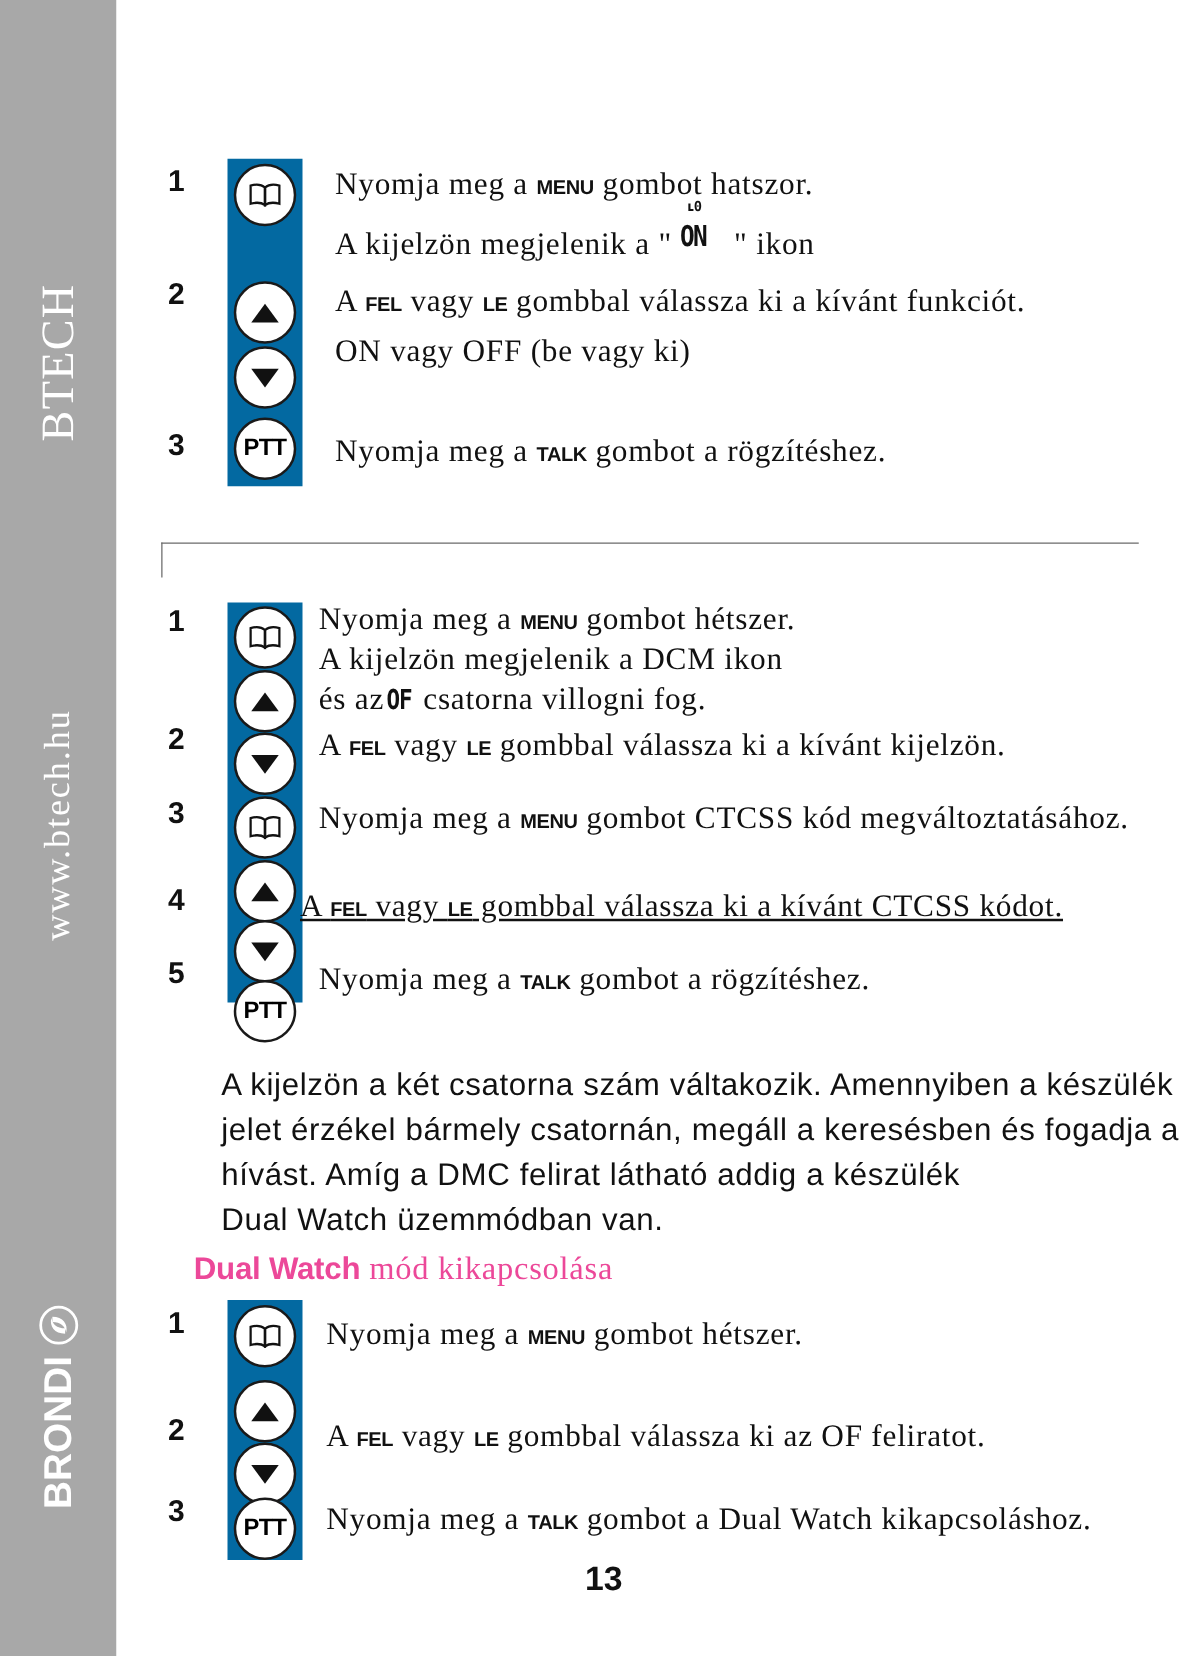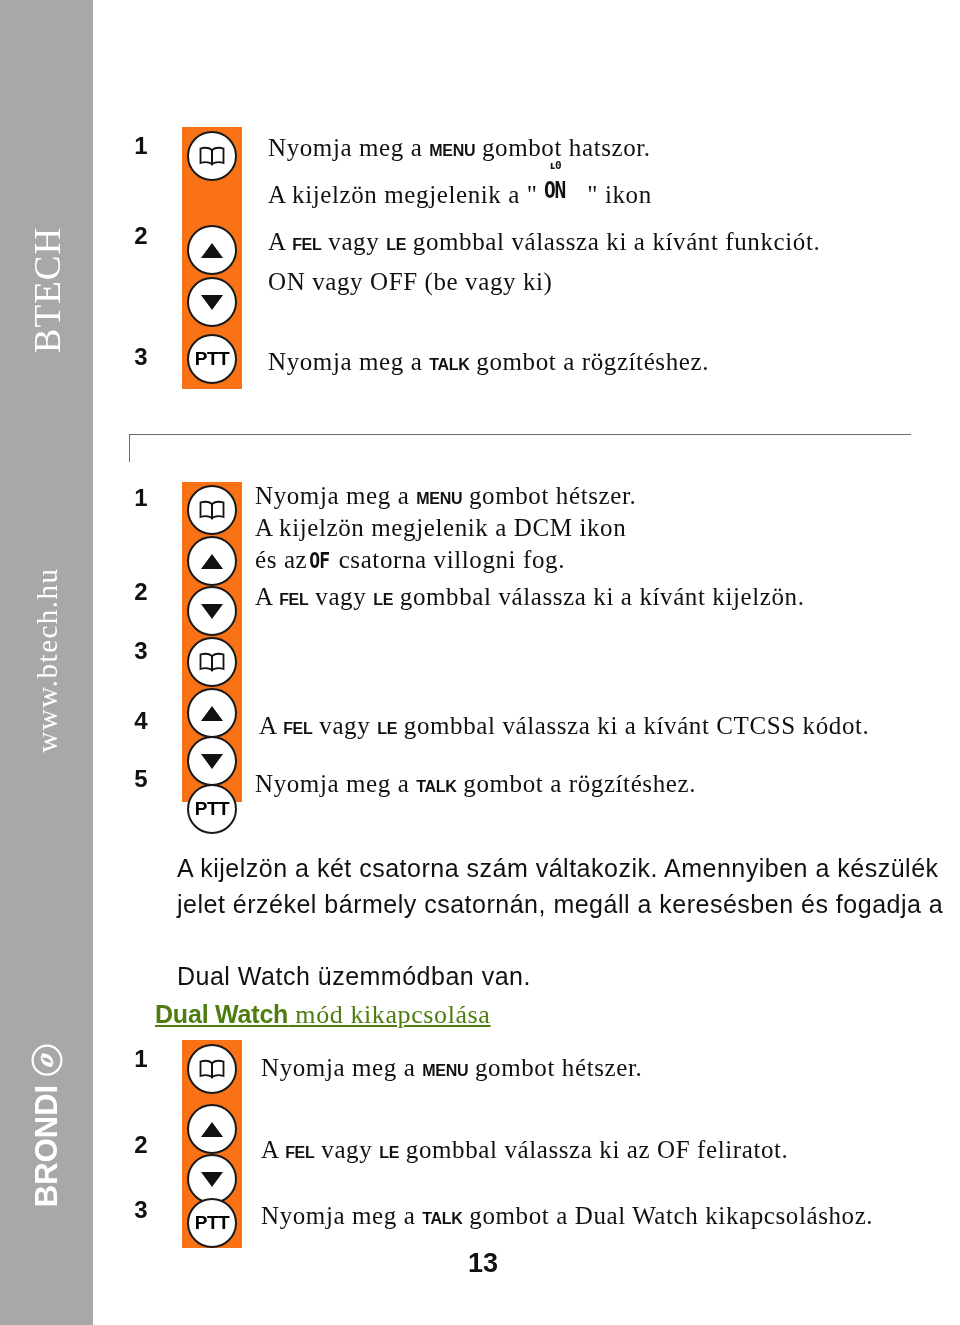--- a/index.html
+++ b/index.html
@@ -84,21 +84,21 @@
     font-weight: bold;
     font-size: 24px;
     color: #111;
     width: 30px;
     text-align: center;
   }
 
   
   .icon-strip {
     position: absolute;
-    background: #f97316;
+    background: #0369a1;
     width: 60px;
   }
   .btn {
     position: absolute;
     left: 50%;
     transform: translateX(-50%);
     width: 50px;
     height: 50px;
     border-radius: 50%;
     background: #ffffff;
@@ -215,22 +215,21 @@
     color: #111;
     white-space: nowrap;
   }
 
   .subhead {
     position: absolute;
     font-family: "Liberation Serif", serif;
     font-size: 26px;
     letter-spacing: 0.6px;
     white-space: nowrap;
-    color: #4d7c0f;
-    text-decoration: underline;
+    color: #ec4899;
   }
   .subhead .b {
     font-family: "Liberation Sans", sans-serif;
     font-weight: bold;
     font-size: 25px;
     letter-spacing: -0.2px;
   }
 
   .page-num {
     position: absolute;
@@ -345,31 +344,35 @@
   </div>
   <div class="line" style="left:162px; top:514px;">A kijelzön megjelenik a DCM ikon</div>
   <div class="line" style="left:162px; top:546px;">
     <span>és az</span><span class="lcd">OF</span><span> csatorna villogni fog.</span>
   </div>
 
   <div class="line" style="left:162px; top:583px;">
     <span>A </span><span class="kb">FEL</span><span> vagy </span><span class="kb">LE</span><span> gombbal válassza ki a kívánt kijelzön.</span>
   </div>
 
-
-  <div class="line" style="left:166px; top:712px;">
+  <div class="line" style="left:162px; top:641px;">
+    <span>Nyomja meg a </span><span class="kb">MENU</span><span> gombot CTCSS kód megváltoztatásához.</span>
+  </div>
+
+  <div class="line" style="left:147px; top:712px;text-decoration:underline;">
     <span>A </span><span class="kb">FEL</span><span> vagy </span><span class="kb">LE</span><span> gombbal válassza ki a kívánt CTCSS kódot.</span>
   </div>
 
   <div class="line" style="left:162px; top:770px;">
     <span>Nyomja meg a </span><span class="kb">TALK</span><span> gombot a rögzítéshez.</span>
   </div>
 
   <div class="para" style="left:84px; top:850px;">A kijelzön a két csatorna szám váltakozik. Amennyiben a készülék</div>
   <div class="para" style="left:84px; top:886px;">jelet érzékel bármely csatornán, megáll a keresésben és fogadja a</div>
+  <div class="para" style="left:84px; top:922px;">hívást. Amíg a DMC felirat látható addig a készülék</div>
   <div class="para" style="left:84px; top:958px;">Dual Watch üzemmódban van.</div>
 
   <div class="subhead" style="left:62px; top:1000px;">
     <span class="b">Dual Watch</span><span> mód kikapcsolása</span>
   </div>
 
   <div class="icon-strip" style="left:89px; top:1040px; height:208px;">
     <div class="btn" style="top:4px;">
       <svg class="book-ico" viewBox="0 0 26 20">
         <path d="M13 4 C10 1.5, 5 1.5, 1.5 2.5 L1.5 17 C5 16, 10 16, 13 18 Z" fill="none" stroke="#111" stroke-width="1.8"></path>

